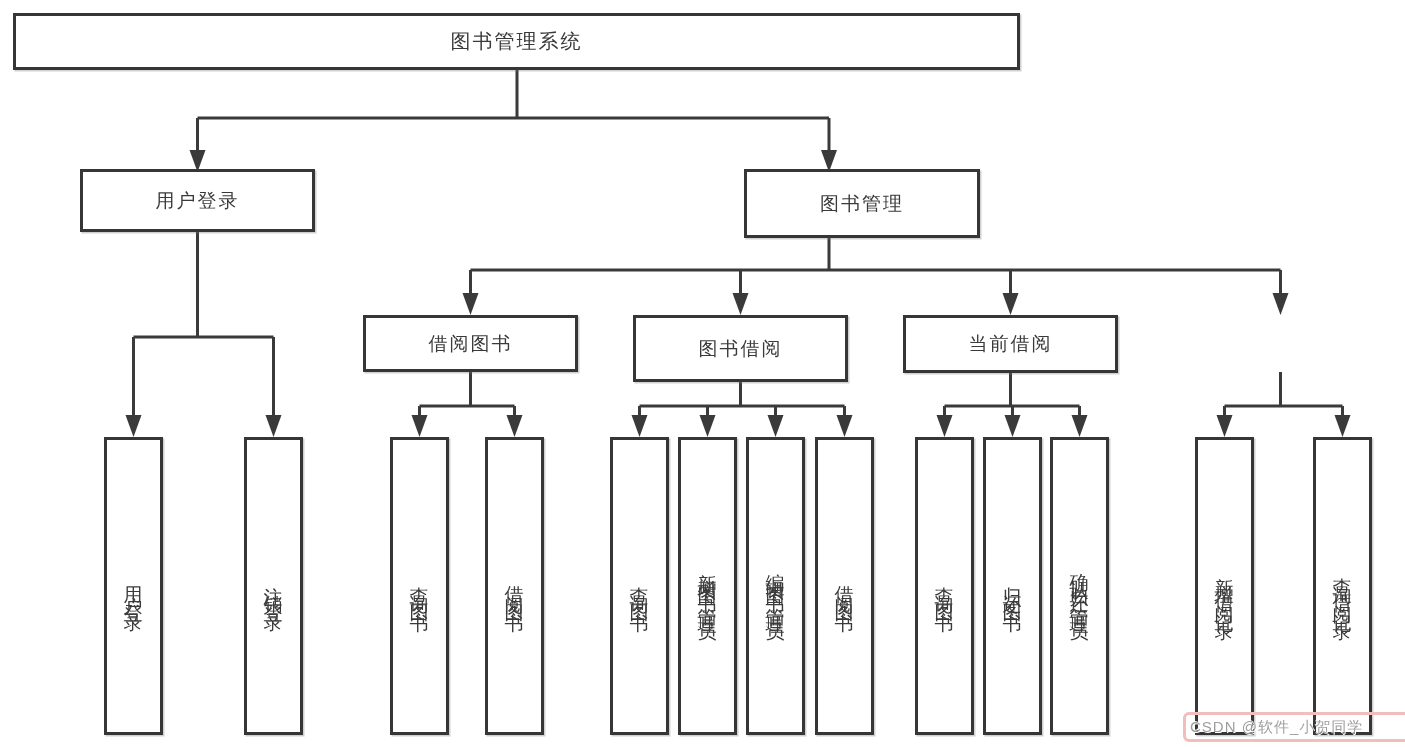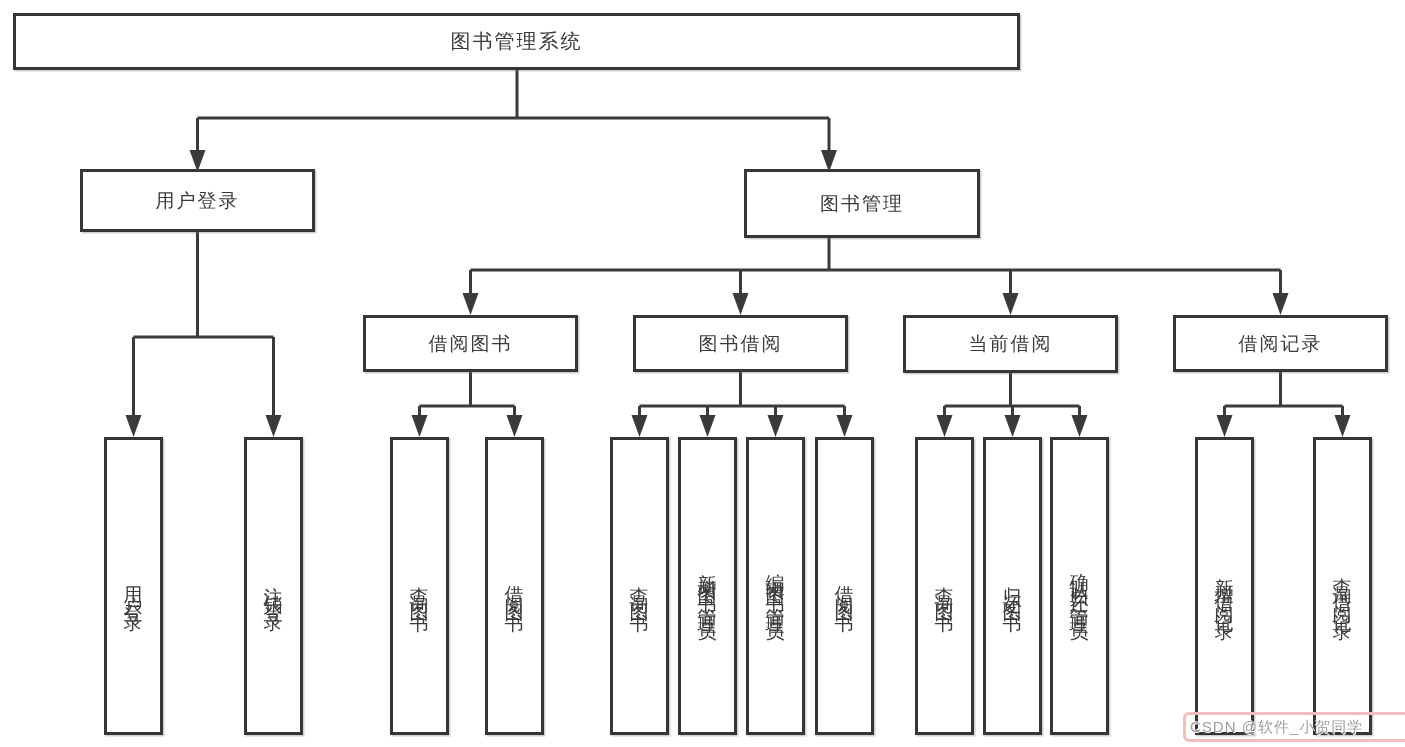--- a/index.html
+++ b/index.html
@@ -146,23 +146,22 @@
       <polygon points="1334.5,415 1350.5,415 1342.5,437"></polygon>
     </g>
   </svg>
 
   <div class="node root" style="left:13px; top:13px; width:1007px; height:57px;text-align:right;">图书管理系统</div>
 
   <div class="node" style="left:80px; top:169px; width:235px; height:63px;">用户登录</div>
   <div class="node" style="left:744px; top:169px; width:236px; height:69px;">图书管理</div>
 
   <div class="node" style="left:363px; top:315px; width:215px; height:57px;">借阅图书</div>
-  <div class="node" style="left:633px; top:315px; width:215px; height:57px;text-align:right;">图书借阅</div>
+  <div class="node" style="left:633px; top:315px; width:215px; height:67px;text-align:right;">图书借阅</div>
   <div class="node" style="left:903px; top:315px; width:215px; height:58px;">当前借阅</div>
-  <div class="node" style="left:1173px; top:315px; width:215px; height:57px;">借阅记录</div>
 
   <div class="node leaf" style="left:104px; top:437px; width:59px; height:298px;">用户登录</div>
   <div class="node leaf" style="left:244px; top:437px; width:59px; height:298px;">注销登录</div>
 
   <div class="node leaf" style="left:390px; top:437px; width:59px; height:298px;">查询图书</div>
   <div class="node leaf" style="left:485px; top:437px; width:59px; height:298px;">借阅图书</div>
 
   <div class="node leaf" style="left:610px; top:437px; width:59px; height:298px;">查询图书</div>
   <div class="node leaf long" style="left:678px; top:437px; width:59px; height:298px;">新增图书（管理员）</div>
   <div class="node leaf long" style="left:746px; top:437px; width:59px; height:298px;">编辑图书（管理员）</div>

